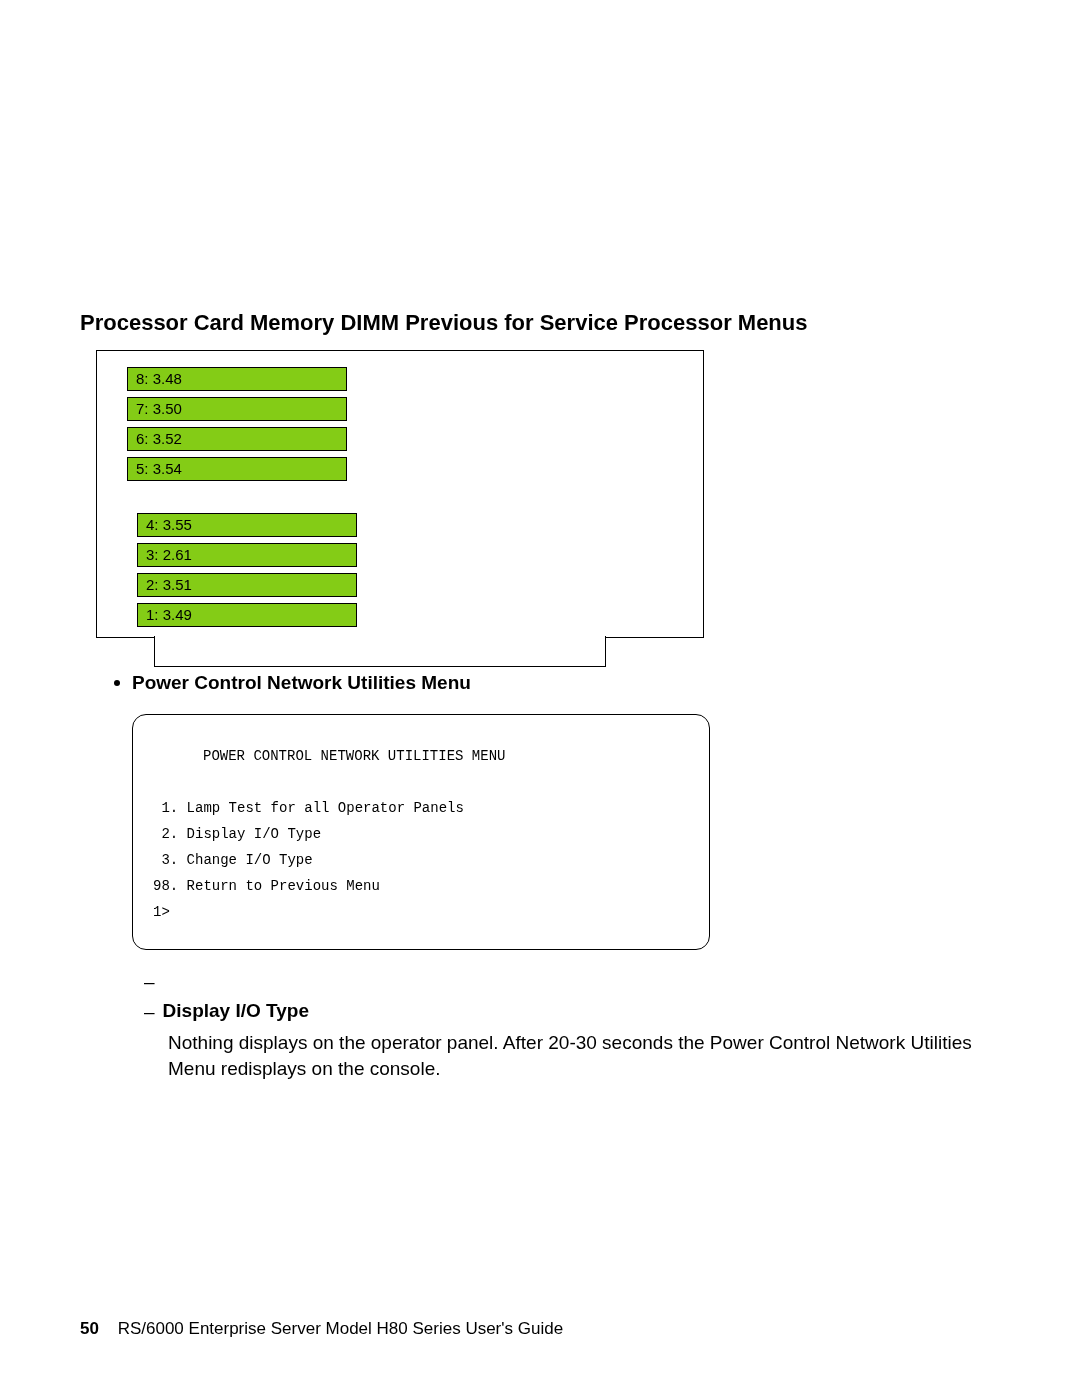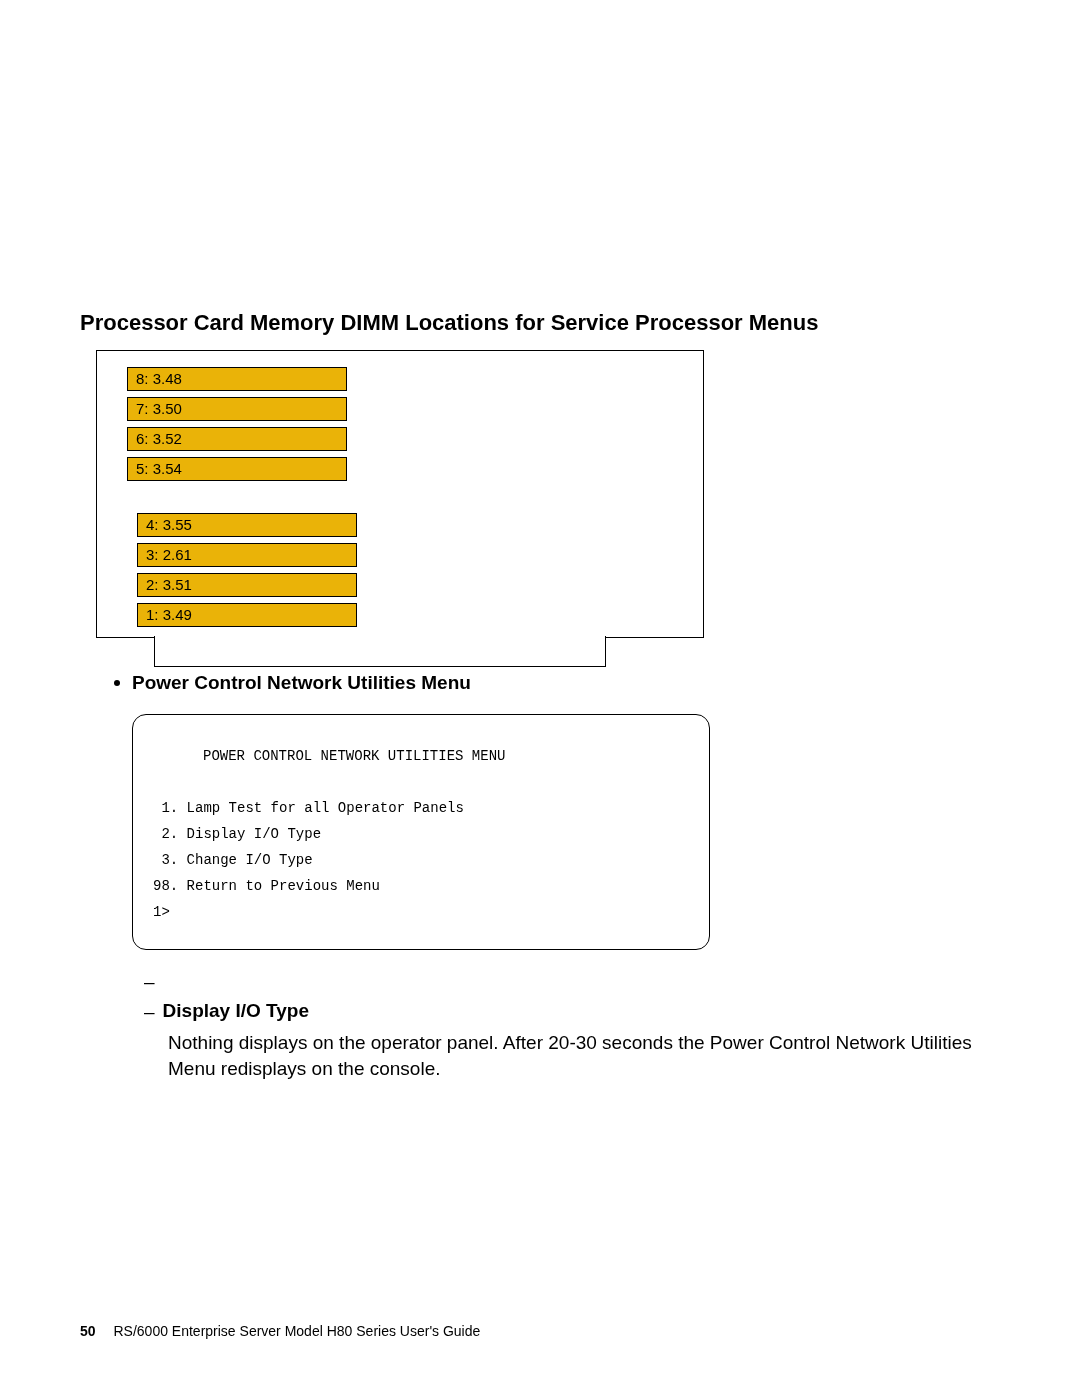--- a/index.html
+++ b/index.html
@@ -38,21 +38,21 @@
   }
   .dimm-group.top { top: 16px; }
   .dimm-group.bottom { top: 162px; padding-left: 10px; }
   .dimm-slot {
     border: 1px solid #000;
     height: 22px;
     margin-bottom: 6px;
     font-size: 15px;
     padding-left: 8px;
     line-height: 22px;
-    background: #eab308;
+    background: #84cc16;
   }
   .connector {
     position: absolute;
     border: 1px solid #000;
     border-top: none;
     height: 30px;
     width: 450px;
     left: 74px;
     top: 286px;
     background: #fff;
@@ -113,33 +113,33 @@
     font-size: 19px;
     line-height: 26px;
     margin-top: 6px;
     margin-left: 24px;
     margin-bottom: 14px;
   }
   .footer {
     position: absolute;
     left: 80px;
     bottom: 58px;
-    font-size: 14px;
+    font-size: 17px;
   }
   .footer .pn {
     font-weight: bold;
     margin-right: 14px;
   }
 </style>
 </head>
 <body>
 
 <div class="page">
 
-  <div class="section-title">Processor Card Memory DIMM Locations for Service Processor Menus</div>
+  <div class="section-title">Processor Card Memory DIMM Previous for Service Processor Menus</div>
 
   <div class="diagram-wrap">
     <div class="diagram">
       <div class="dimm-group top">
         <div class="dimm-slot">8: 3.48</div>
         <div class="dimm-slot">7: 3.50</div>
         <div class="dimm-slot">6: 3.52</div>
         <div class="dimm-slot">5: 3.54</div>
       </div>
       <div class="dimm-group bottom">

